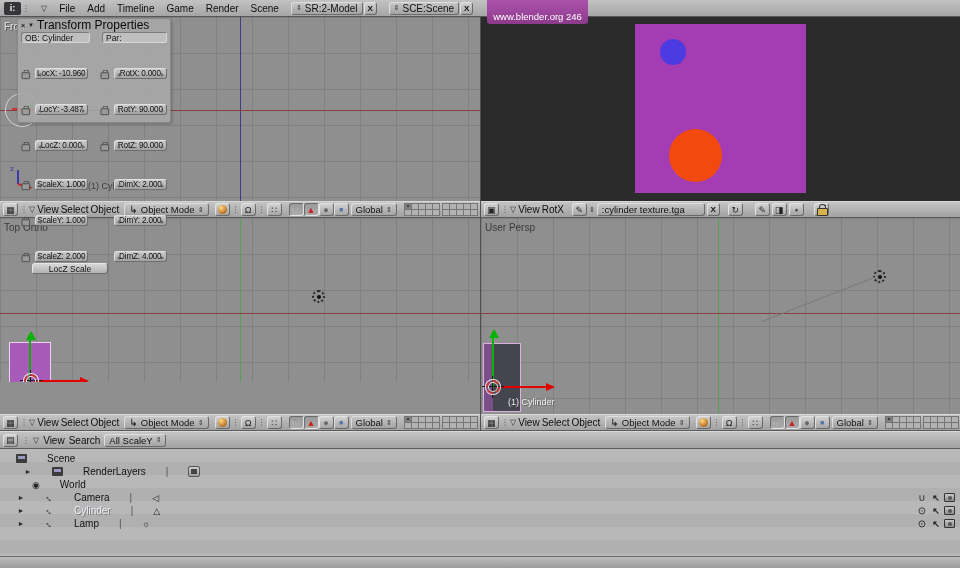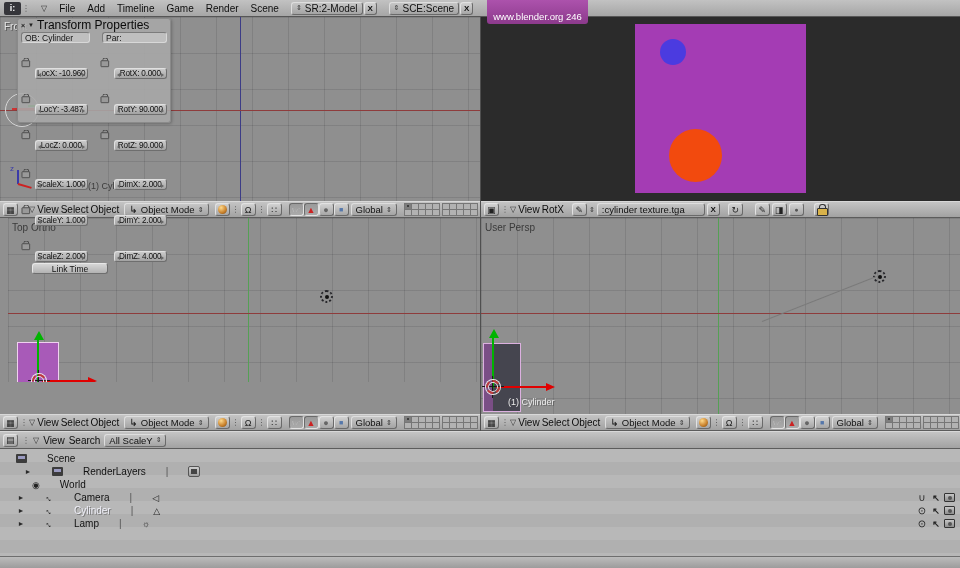--- a/index.html
+++ b/index.html
@@ -71,21 +71,21 @@
   .lamp { position:absolute; width:13px; height:13px; border:2px dotted #26262a; border-radius:50%; z-index:2; }
   .lamp i { position:absolute; left:2.5px; top:2.5px; width:4px; height:4px; background:#111; border-radius:50%; }
 
   
   .tpanel { position:absolute; left:17px; top:18px; width:154px; height:105px; background:rgba(168,168,168,.88);
             border:1px solid #8a8a8a; border-radius:3px; z-index:10; padding:1px 3px 2px 3px; box-shadow:1px 1px 3px rgba(0,0,0,.25); }
   .tpanel-hdr { display:flex; align-items:center; gap:3px; height:10px; margin-bottom:2px; }
   .ph-x { font-size:7px; font-weight:bold; color:#222; }
   .ph-tri { font-size:6px; color:#222; }
   .ph-title { font-size:12px; color:#0a0a0a; white-space:nowrap; }
-  .prow { display:flex; align-items:center; gap:6px; margin-bottom:1px; }
+  .prow { display:flex; align-items:flex-end; gap:6px; margin-bottom:1px; }
   .tfield { height:11px; background:#bfbfbf; border:1px solid; border-color:#7c7c7c #d8d8d8 #d8d8d8 #7c7c7c; border-radius:3px;
             font-size:8.5px; display:inline-flex; align-items:center; padding:0 3px; white-space:nowrap; }
   .tfield.ob { width:70px; }
   .tfield.par { width:66px; margin-left:6px; }
   .num { width:63px; height:11px; position:relative; display:inline-flex; align-items:center; justify-content:center;
          background:linear-gradient(#cbcbcb,#a2a2a2); border:1px solid; border-color:#e0e0e0 #6e6e6e #6e6e6e #e0e0e0;
          border-radius:3px; font-size:8.2px; letter-spacing:-.2px; white-space:nowrap;margin-top:24px; }
   .num::before { content:""; position:absolute; left:2px; top:3.5px; border-top:2.5px solid transparent; border-bottom:2.5px solid transparent; border-right:3px solid #666; }
   .num::after  { content:""; position:absolute; right:2px; top:3.5px; border-top:2.5px solid transparent; border-bottom:2.5px solid transparent; border-left:3px solid #666; }
   .gaprow { height:3px; }
@@ -225,21 +225,21 @@
       <span class="pspace rcol"></span>
       <span class="num">DimY: 2.000</span>
     </div>
     <div class="prow">
       <span class="plock"></span>
       <span class="num">ScaleZ: 2.000</span>
       <span class="pspace rcol"></span>
       <span class="num">DimZ: 4.000</span>
     </div>
     <div class="prow">
-      <span class="linkbtn">Link Time</span>
+      <span class="linkbtn">LocZ Scale</span>
     </div>
   </div>
 
   <div class="vp" id="uv-vp" style="left:481px;top:17px;width:479px;height:184px;">
     <div class="uvimg" style="left:154px;top:7px;width:171px;height:169px;background:#a43cb4;">
       <div class="circ" style="left:25px;top:15px;width:26px;height:26px;background:#4b3be0;"></div>
       <div class="circ" style="left:34px;top:105px;width:53px;height:53px;background:#f24a0e;"></div>
     </div>
   </div>
 
@@ -341,21 +341,21 @@
         <span>◨</span>
       </span>
     <span class="ebtn">
         <span style="font-size:7px;color:#555;">●</span>
       </span>
     <span class="ebtn" style="margin-left:8px;">
         <span class="lock"></span>
       </span>
   </div>
 
-  <div class="vp vp3d" style="left:0;top:218px;width:480px;height:164px;margin-left:8px;">
+  <div class="vp vp3d" style="left:0;top:218px;width:480px;height:164px;">
     <span class="vplabel" style="color:#3a3a3a;">Top Ortho</span>
     <div class="axis-v" style="left:240px;background:#55a055;"></div>
     <div class="axis-h" style="top:95px;background:#8e3c3c;"></div>
     <div class="lamp" style="left:312px;top:72px;">
         <i></i>
       </div>
     <div style="position:absolute;left:9px;top:124px;width:42px;height:69px;background:#a85ab8;border:1px solid #f0d0f0;"></div>
     <div class="ahead-up" style="left:26px;top:113px;"></div>
     <div class="aline" style="left:29px;top:122px;width:2px;height:42px;background:#00b400;"></div>
     <div class="aline" style="left:34px;top:162px;width:46px;height:2px;background:#e00000;"></div>

